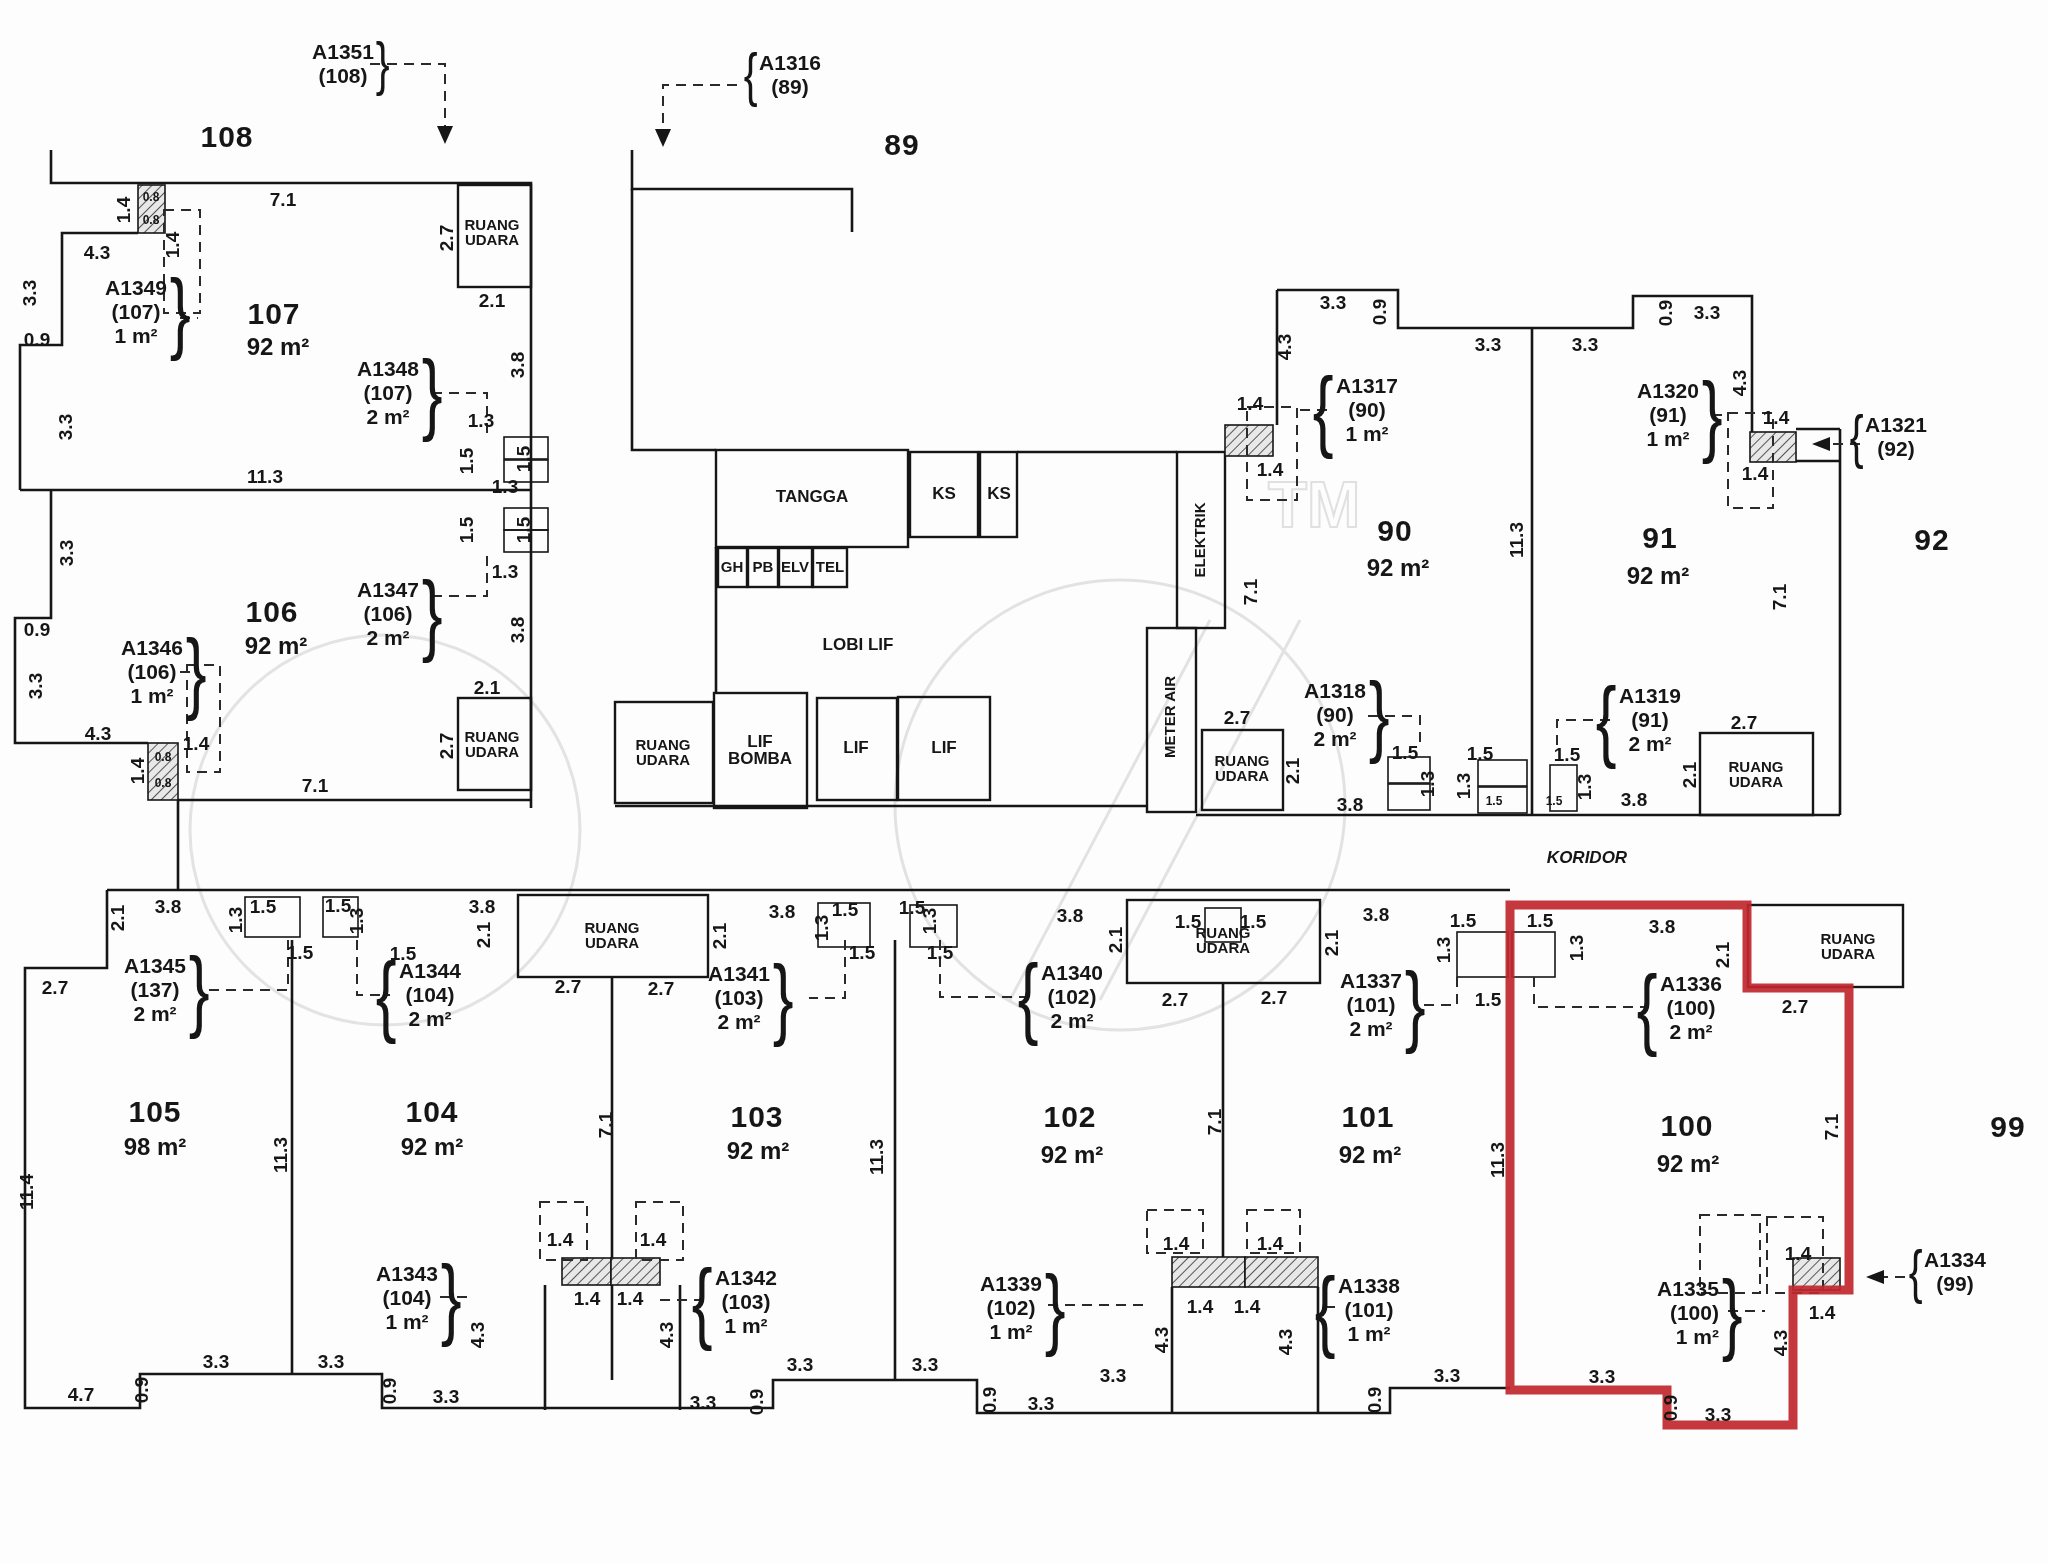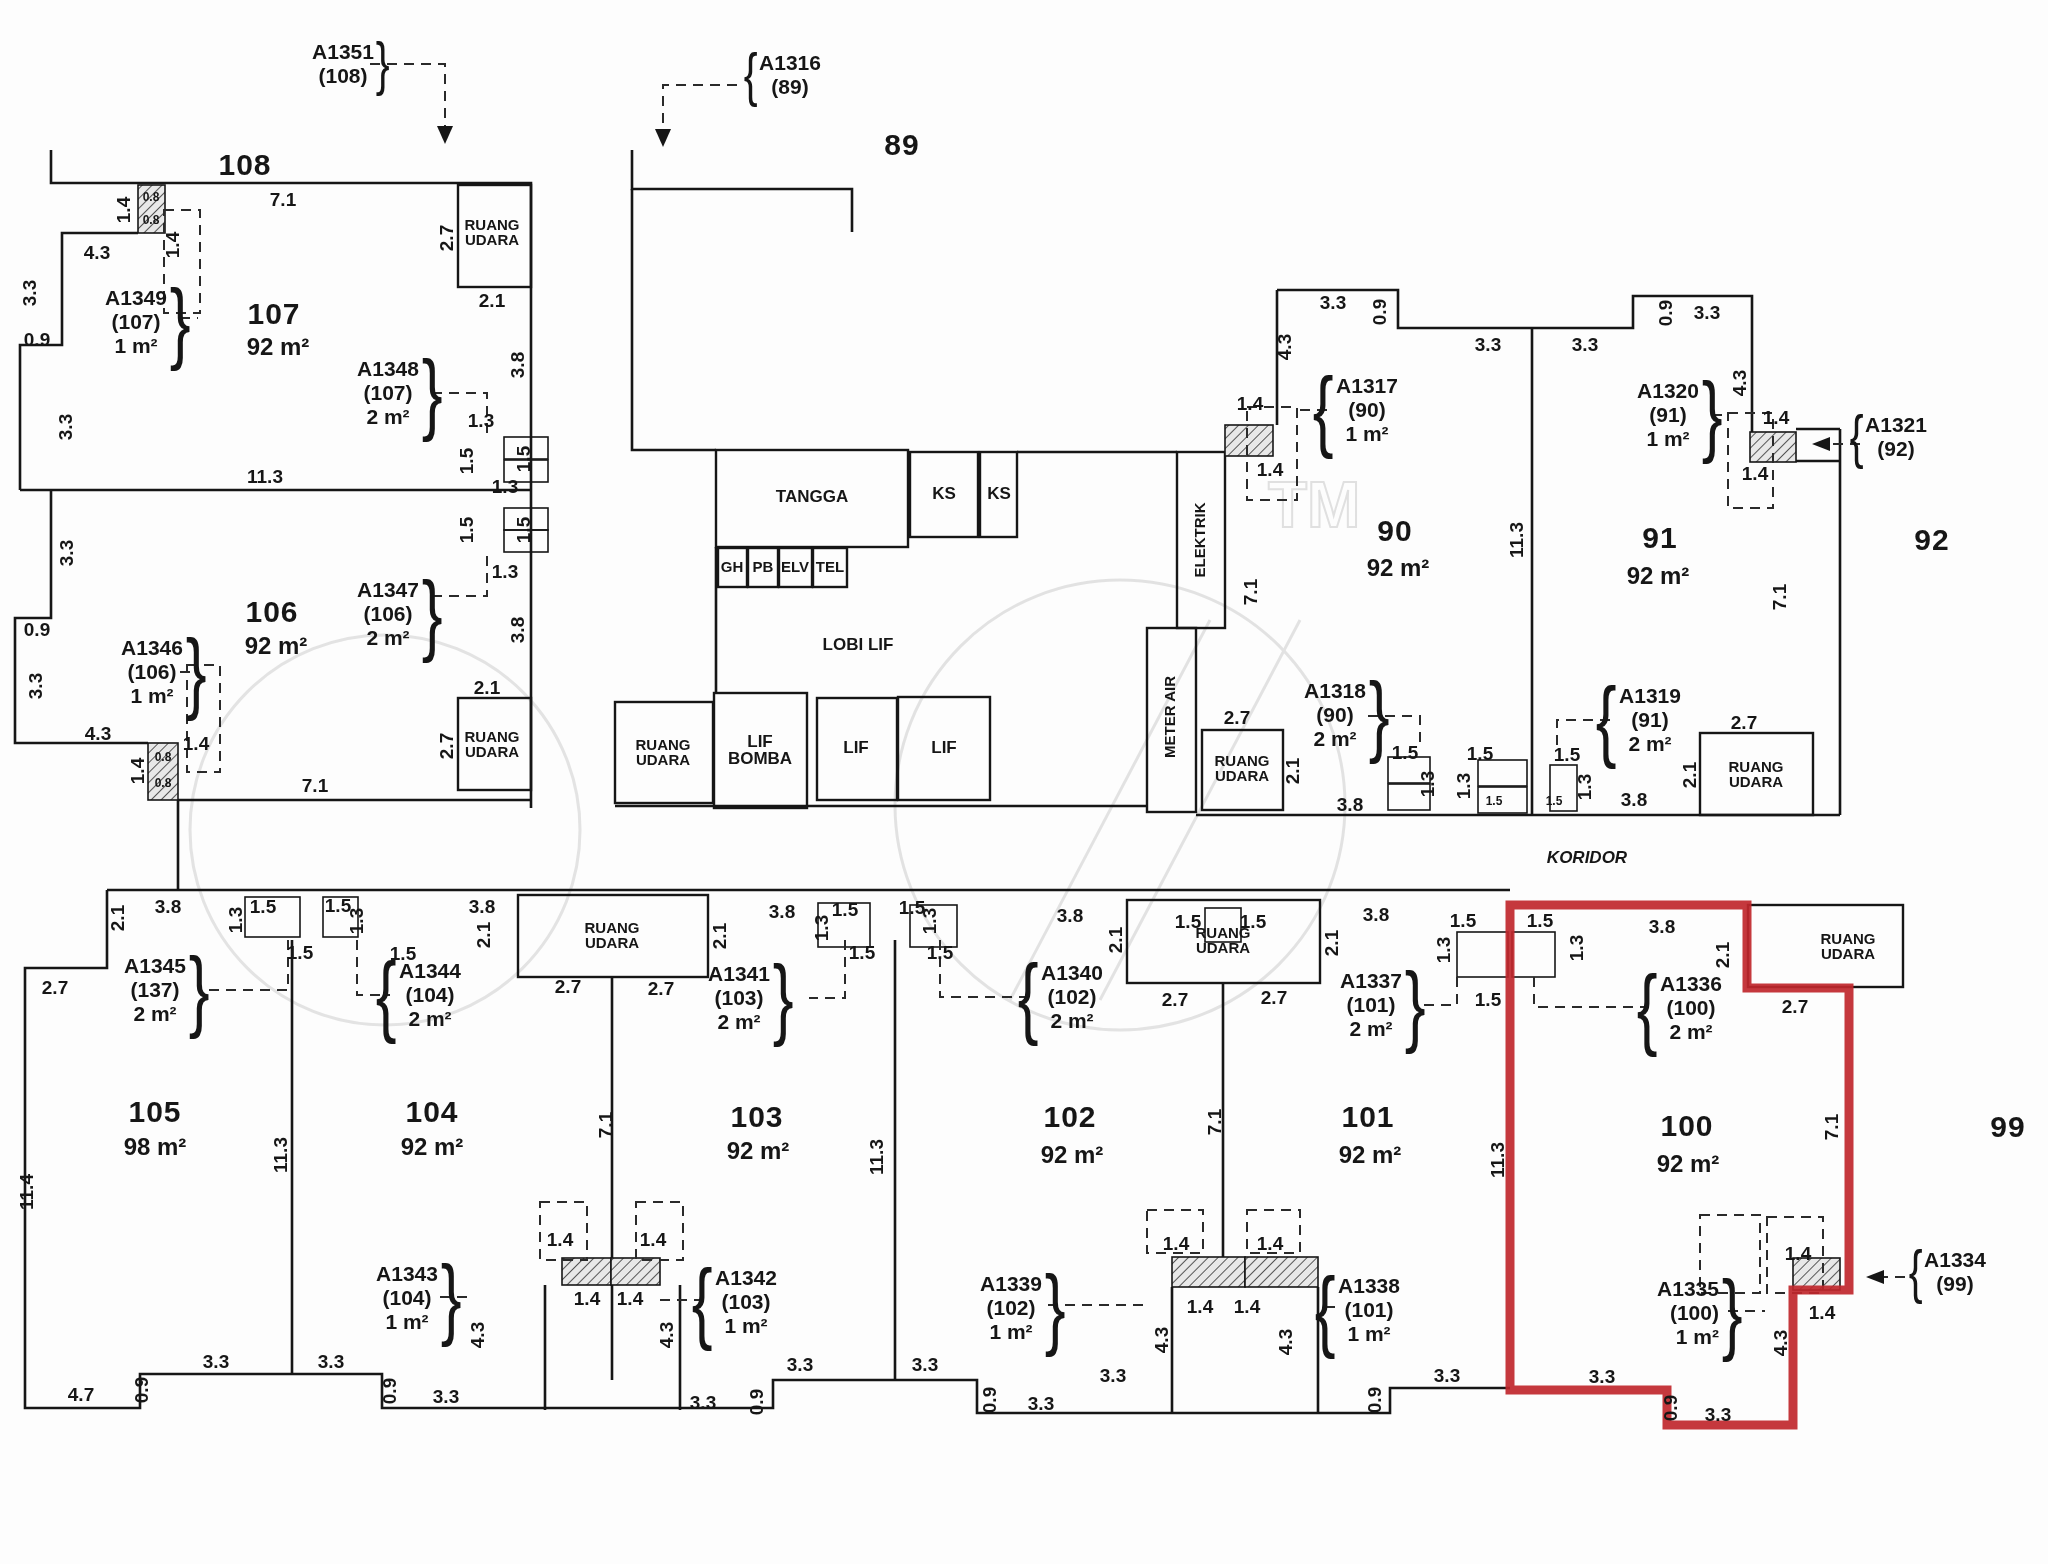--- a/index.html
+++ b/index.html
@@ -162,21 +162,21 @@
       <polygon points="437,126 453,126 445,144"></polygon>
       <polygon points="655,129 671,129 663,147"></polygon>
       <polygon points="1830,437 1830,451 1812,444"></polygon>
       <polygon points="1884,1270 1884,1284 1866,1277"></polygon>
     </g>
 
     <path d="M1510,1390 V905 H1747 V988 H1849 V1290 H1793 V1425 H1667 V1390 Z" stroke="#c0272d" stroke-width="9" fill="none" opacity="0.92"></path>
   </svg>
 
   <div id="labels">
-      <div class="lbl unit-no" style="left: 245px; top: 137px; margin-top: 28px;">108</div>
+      <div class="lbl unit-no" style="left: 227px; top: 137px;">108</div>
       <div class="lbl unit-no" style="left: 902px; top: 145px;">89</div>
       <div class="lbl unit-no" style="left: 274px; top: 314px;">107</div>
       <div class="lbl unit-area" style="left: 278px; top: 347px;">92 m²</div>
       <div class="lbl unit-no" style="left: 272px; top: 612px;">106</div>
       <div class="lbl unit-area" style="left: 276px; top: 646px;">92 m²</div>
       <div class="lbl unit-no" style="left: 1395px; top: 531px;">90</div>
       <div class="lbl unit-area" style="left: 1398px; top: 568px;">92 m²</div>
       <div class="lbl unit-no" style="left: 1660px; top: 538px;">91</div>
       <div class="lbl unit-area" style="left: 1658px; top: 576px;">92 m²</div>
       <div class="lbl unit-no" style="left: 1932px; top: 540px;">92</div>
@@ -218,21 +218,21 @@
       <div class="callout" style="left: 343px; top: 64px;">
         <div>A1351</div>
         <div>(108)</div>
         <span class="brace" style="font-size: 52px; transform: translateY(-50%) scale(0.8, 1.15); left: 100%;">}</span>
       </div>
       <div class="callout" style="left: 790px; top: 75px;">
         <div>A1316</div>
         <div>(89)</div>
         <span class="brace" style="font-size: 52px; transform: translateY(-50%) scale(0.8, 1.15); right: 100%;">{</span>
       </div>
-      <div class="callout" style="left: 136px; top: 322px;">
+      <div class="callout" style="left: 136px; top: 312px;">
         <div>A1349</div>
         <div>(107)</div>
         <div>1 m²</div>
         <span class="brace" style="font-size: 78px; transform: translateY(-50%) scale(0.8, 1.15); left: 100%;">}</span>
       </div>
       <div class="callout" style="left: 388px; top: 393px;">
         <div>A1348</div>
         <div>(107)</div>
         <div>2 m²</div>
         <span class="brace" style="font-size: 78px; transform: translateY(-50%) scale(0.8, 1.15); left: 100%;">}</span>

